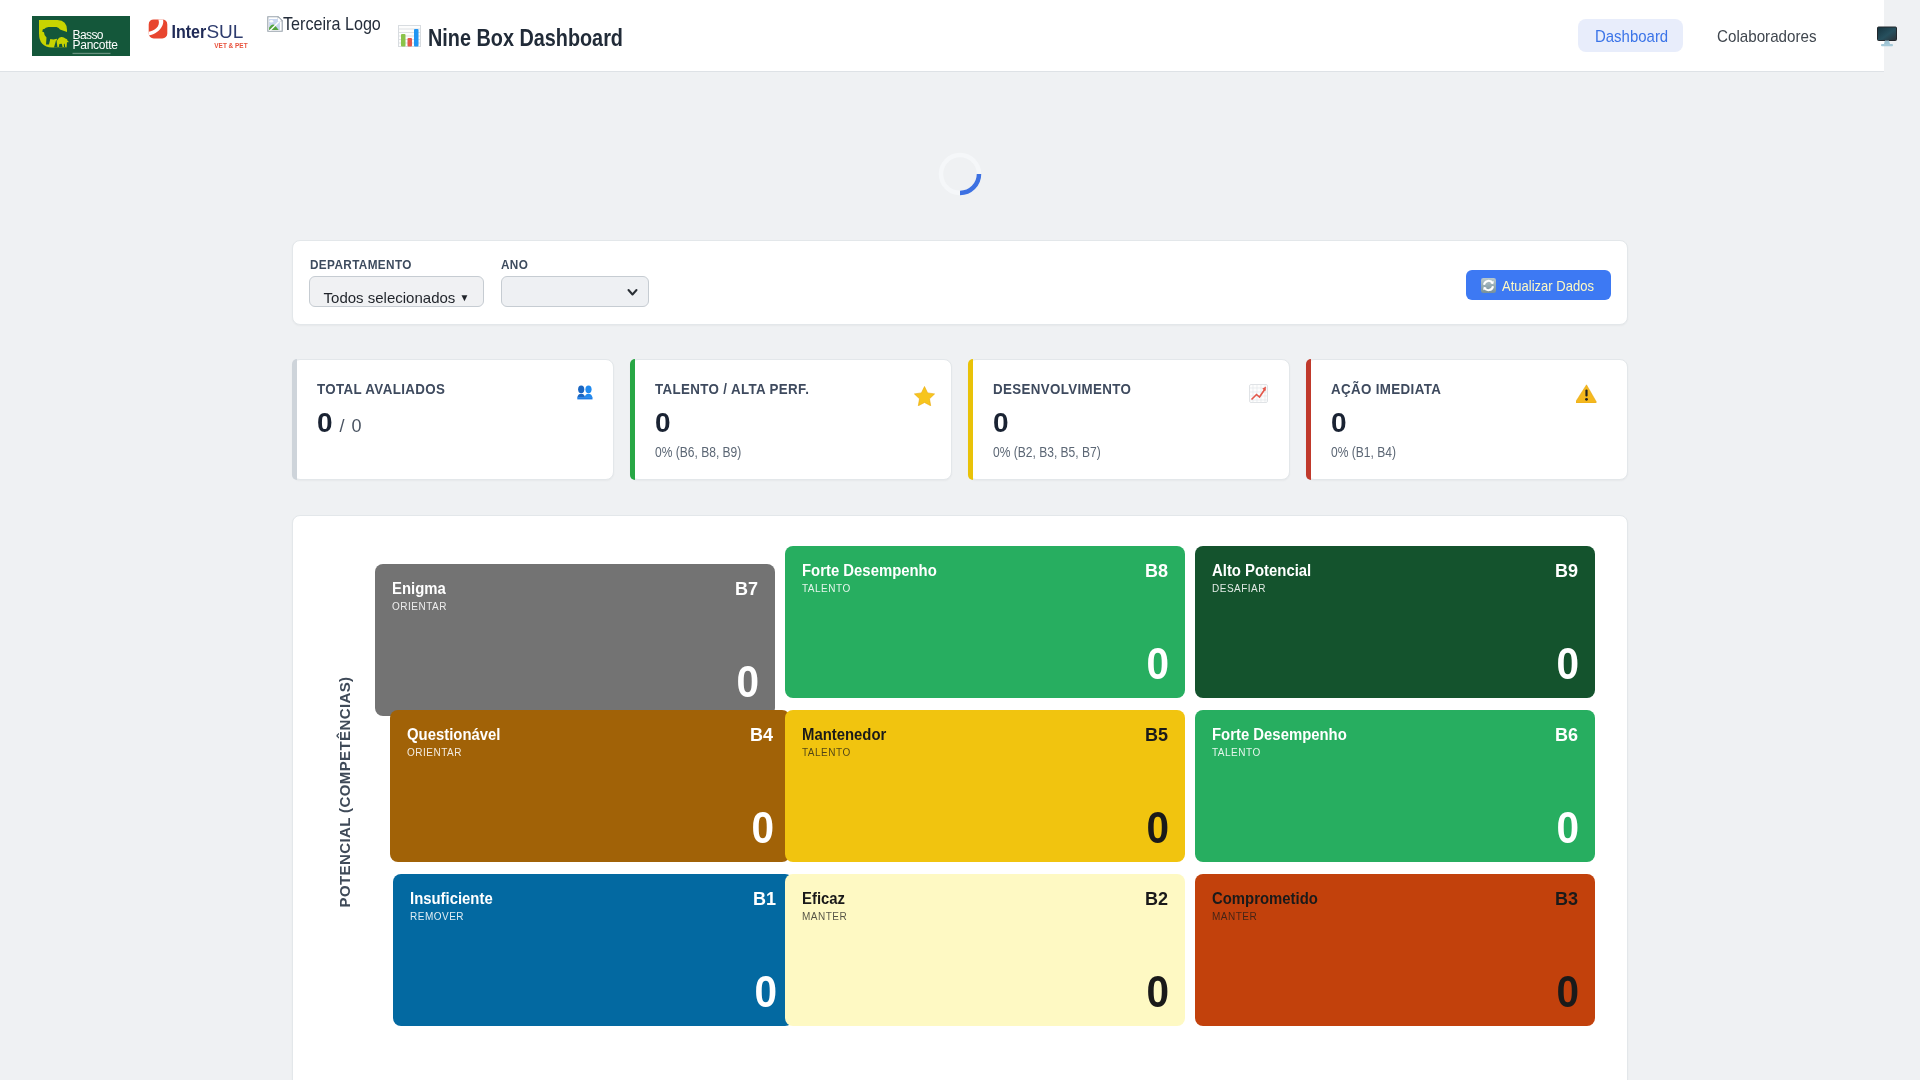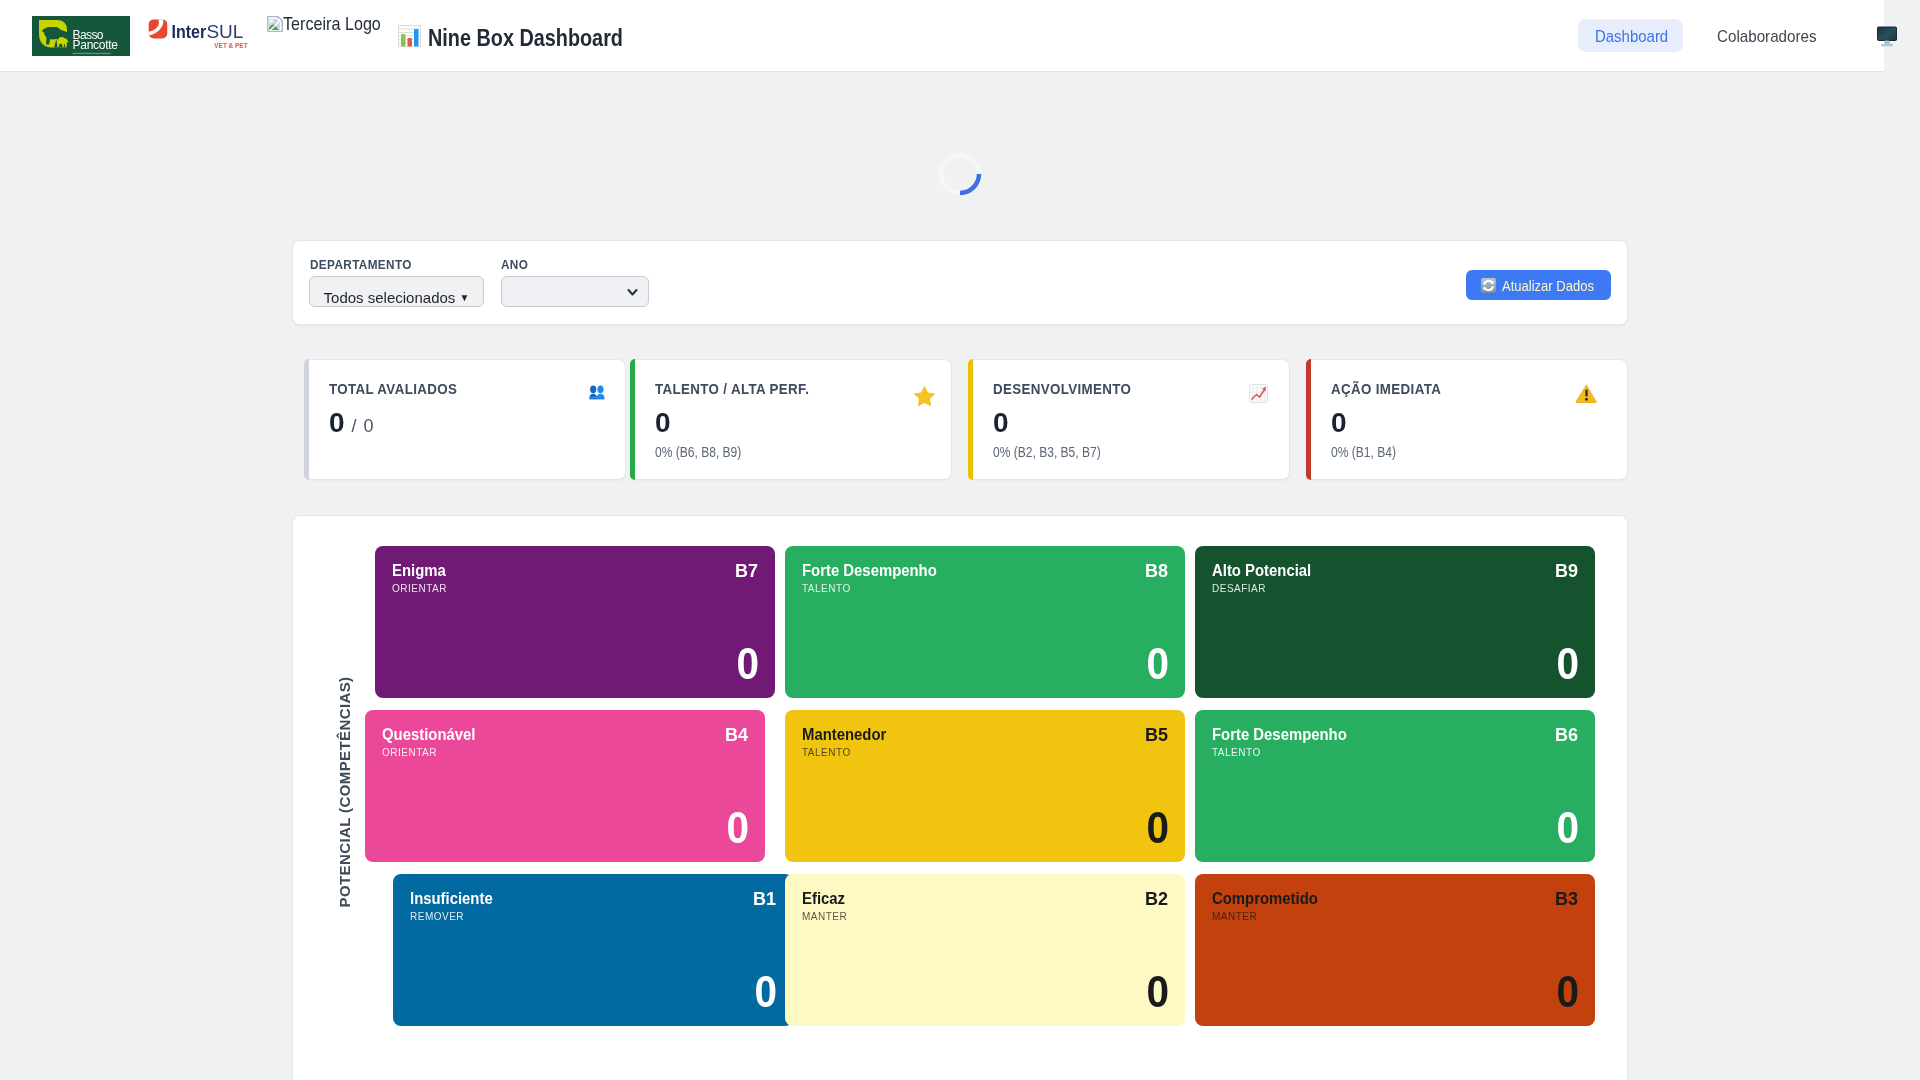--- a/index.html
+++ b/index.html
@@ -141,21 +141,21 @@
       </defs>
     <rect width="16" height="16" rx="2.5" fill="url(#rg)"></rect>
     <path d="M3.2 7.2 a5 5 0 0 1 9.3 -1.6" fill="none" stroke="#fff" stroke-width="2.2"></path>
     <path d="M13.6 3 l-0.5 3.6 l-3.4 -1.2 z" fill="#fff"></path>
     <path d="M12.8 8.8 a5 5 0 0 1 -9.3 1.6" fill="none" stroke="#fff" stroke-width="2.2"></path>
     <path d="M2.4 13 l0.5 -3.6 l3.4 1.2 z" fill="#fff"></path>
   </svg>
   <span style="margin-left:6px; transform:scaleX(.868); transform-origin:left; display:inline-block; white-space:nowrap;">Atualizar Dados</span>
 </div>
 
-<div class="stat" style="left:304px;padding-left:28px;">
+<div class="stat" style="left:292px;padding-left:28px;">
   <div class="bl" style="background:#ced4da;"></div>
   <h6>TOTAL AVALIADOS</h6>
   <svg class="icon" style="right:20px; top:25px;" width="16" height="15" viewBox="0 0 16 15">
     <ellipse cx="4.2" cy="4.3" rx="3.1" ry="3.9" fill="#1a66c2"></ellipse>
     <path d="M0.3 12.6 q0.5 -3.8 3.9 -3.8 q3.4 0 3.9 3.8 z" fill="#1a66c2"></path>
     <ellipse cx="11.5" cy="4.3" rx="3.1" ry="3.9" fill="#1f8af0"></ellipse>
     <path d="M7.6 12.6 q0.5 -3.8 3.9 -3.8 q3.4 0 3.9 3.8 z" fill="#1f8af0"></path>
     <rect x="0.3" y="12.2" width="15.2" height="2.2" fill="#1d7ce4"></rect>
   </svg>
   <div class="num">0<small>/ 0</small></div>
@@ -198,39 +198,39 @@
     <rect x="9.4" y="5.5" width="2.2" height="7" rx="1.1" fill="#222"></rect>
     <circle cx="10.5" cy="15.3" r="1.4" fill="#222"></circle>
   </svg>
   <div class="num">0</div>
   <div class="pct">0% (B1, B4)</div>
 </div>
 
 <div class="card" style="left:292px; top:515px; width:1336px; height:600px; border-radius:8px 8px 0 0;"></div>
 <div class="sidelabel">POTENCIAL (COMPETÊNCIAS)</div>
 
-<div class="nb" style="left:375px; top:546px; background:#701a75;">
+<div class="nb" style="left:375px; top:564px; background:#737373;">
   <div class="t">Enigma</div>
     <div class="s">ORIENTAR</div>
     <div class="b">B7</div>
     <div class="c">0</div>
 </div>
 <div class="nb" style="left:785px; top:546px; background:#27ae60;">
   <div class="t">Forte Desempenho</div>
     <div class="s">TALENTO</div>
     <div class="b">B8</div>
     <div class="c">0</div>
 </div>
 <div class="nb" style="left:1195px; top:546px; background:#14532d;">
   <div class="t">Alto Potencial</div>
     <div class="s">DESAFIAR</div>
     <div class="b">B9</div>
     <div class="c">0</div>
 </div>
-<div class="nb" style="left:365px; top:710px; background:#ec4899;text-align:center;">
+<div class="nb" style="left:390px; top:710px; background:#a16207;text-align:center;">
   <div class="t">Questionável</div>
     <div class="s">ORIENTAR</div>
     <div class="b">B4</div>
     <div class="c">0</div>
 </div>
 <div class="nb dark" style="left:785px; top:710px; background:#f1c40f;">
   <div class="t">Mantenedor</div>
     <div class="s">TALENTO</div>
     <div class="b">B5</div>
     <div class="c">0</div>

